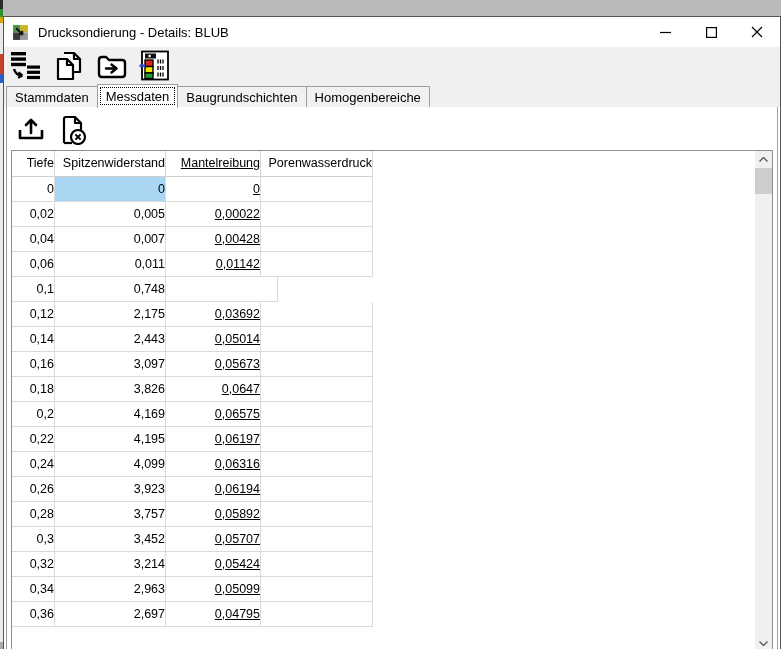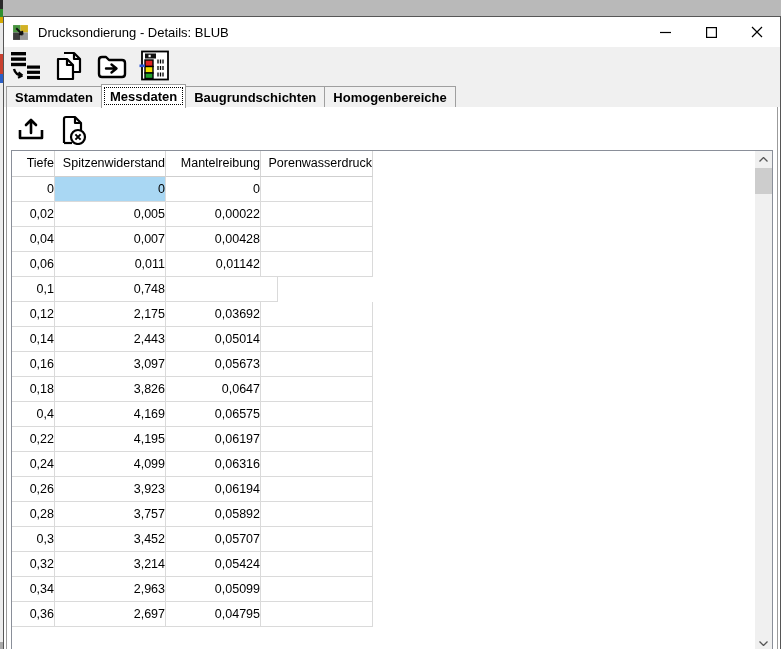--- a/index.html
+++ b/index.html
@@ -24,38 +24,38 @@
   .win-btn { width:46px; height:30px; display:flex; align-items:center; justify-content:center; flex:0 0 auto; }
   .win-btn svg { display:block; }
 
   
   .toolbar { height:37px; background:#f0f0f0; display:flex; align-items:center; padding-left:4px; gap:7px; }
   .tool-btn { width:36px; height:34px; display:flex; align-items:center; justify-content:center; background:transparent; border:none; }
 
   
   .tabstrip { height:23px; background:#f0f0f0; display:flex; align-items:flex-end; padding-left:2px; position:relative; z-index:3; }
   .tab { font-size:13px; color:#000; background:#f1f1f1; border:1px solid #9f9f9f; border-bottom:none;
-    padding:3px 8px 4px 8px; height:21px; white-space:nowrap; position:relative;font-weight:bold; }
+    padding:3px 8px 4px 8px; height:21px; white-space:nowrap; position:relative; }
   .tab + .tab { margin-left:-1px;text-align:center; }
   .tab.active { background:#fff; height:24px; padding-top:4px; padding-bottom:6px; margin-bottom:-1px; z-index:4;
     outline:1px dotted #000; outline-offset:-4px; }
 
   
   .page { position:absolute; left:2px; right:2px; top:89px; bottom:2px; background:#fff; border:1px solid #9b9b9b; z-index:2; }
   .page-toolbar { position:absolute; left:6px; top:7px; display:flex; gap:6px; }
   .page-tool-btn { width:36px; height:32px; display:flex; align-items:center; justify-content:center; background:transparent; border:none; }
 
   
   .grid { position:absolute; left:4px; right:4px; top:43px; bottom:2px; border:1px solid #8a8f99; background:#fff; overflow:hidden;text-align:right; }
   .hrow, .trow { display:flex; }
   .hcell { height:26px; line-height:25px; font-size:12.5px; color:#000; padding-left:6px;
     border-right:1px solid #d6d6d6; border-bottom:1px solid #cfcfcf; background:#fff; white-space:nowrap; }
   .cell { height:25px; line-height:24px; font-size:12.5px; color:#000; padding-left:6px;
     border-right:1px solid #dadada; border-bottom:1px solid #dadada; background:#fff; white-space:nowrap; }
-  .c0 { width:43px; } .c1 { width:111px; } .c2 { width:95px; } .c3 { width:112px; }
+  .c0 { width:43px; } .c1 { width:111px; } .c2 { width:95px;text-decoration:underline; } .c3 { width:112px; }
   .cell.sel { background:#a9d7f3; }
 
   
   .vscroll { position:absolute; top:0; right:0; bottom:0; width:17px; background:#f0f0f0; }
   .sb-btn { position:absolute; left:0; width:17px; height:16px; display:flex; align-items:center; justify-content:center; }
   .sb-up { top:0; } .sb-down { bottom:0; }
   .sb-thumb { position:absolute; left:0; top:17px; width:17px; height:26px; background:#cdcdcd; }
 
   .ico { display:block; }
 </style>
@@ -229,21 +229,21 @@
             <div class="cell c2">0,05673</div>
             <div class="cell c3"></div>
           </div>
           <div class="trow">
             <div class="cell c0">0,18</div>
             <div class="cell c1">3,826</div>
             <div class="cell c2">0,0647</div>
             <div class="cell c3"></div>
           </div>
           <div class="trow">
-            <div class="cell c0">0,4</div>
+            <div class="cell c0">0,2</div>
             <div class="cell c1">4,169</div>
             <div class="cell c2">0,06575</div>
             <div class="cell c3"></div>
           </div>
           <div class="trow">
             <div class="cell c0">0,22</div>
             <div class="cell c1">4,195</div>
             <div class="cell c2">0,06197</div>
             <div class="cell c3"></div>
           </div>

